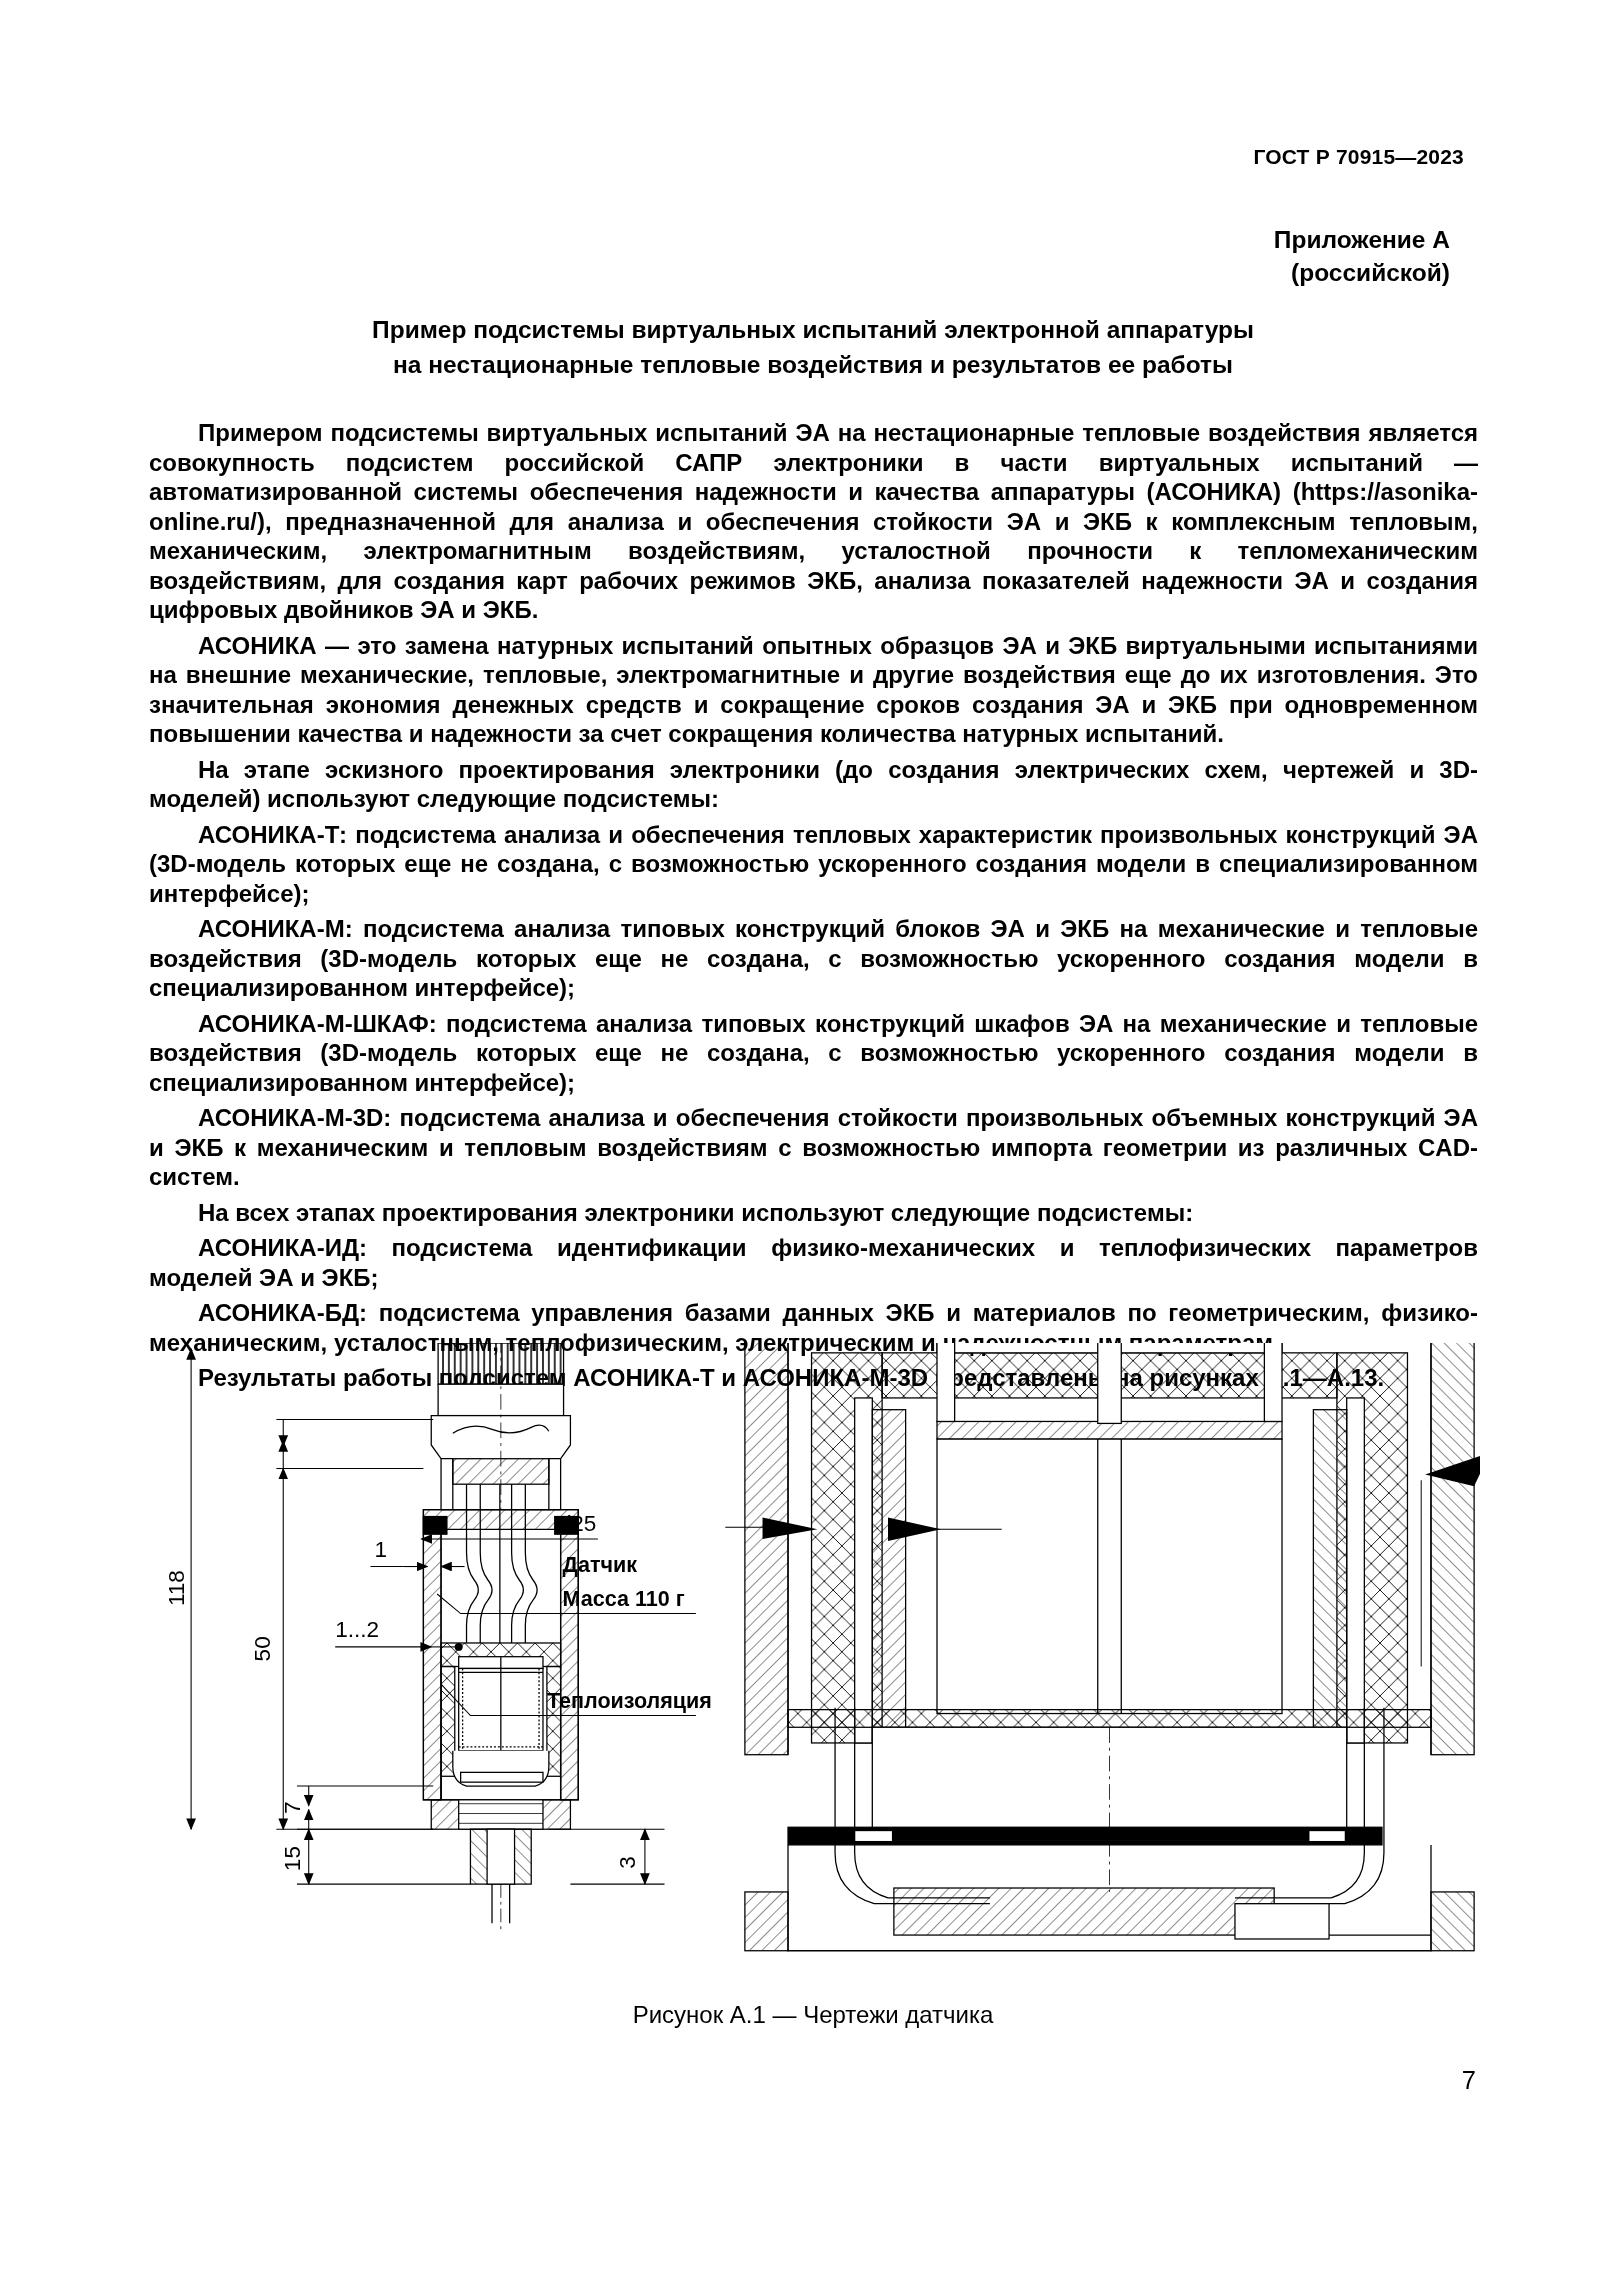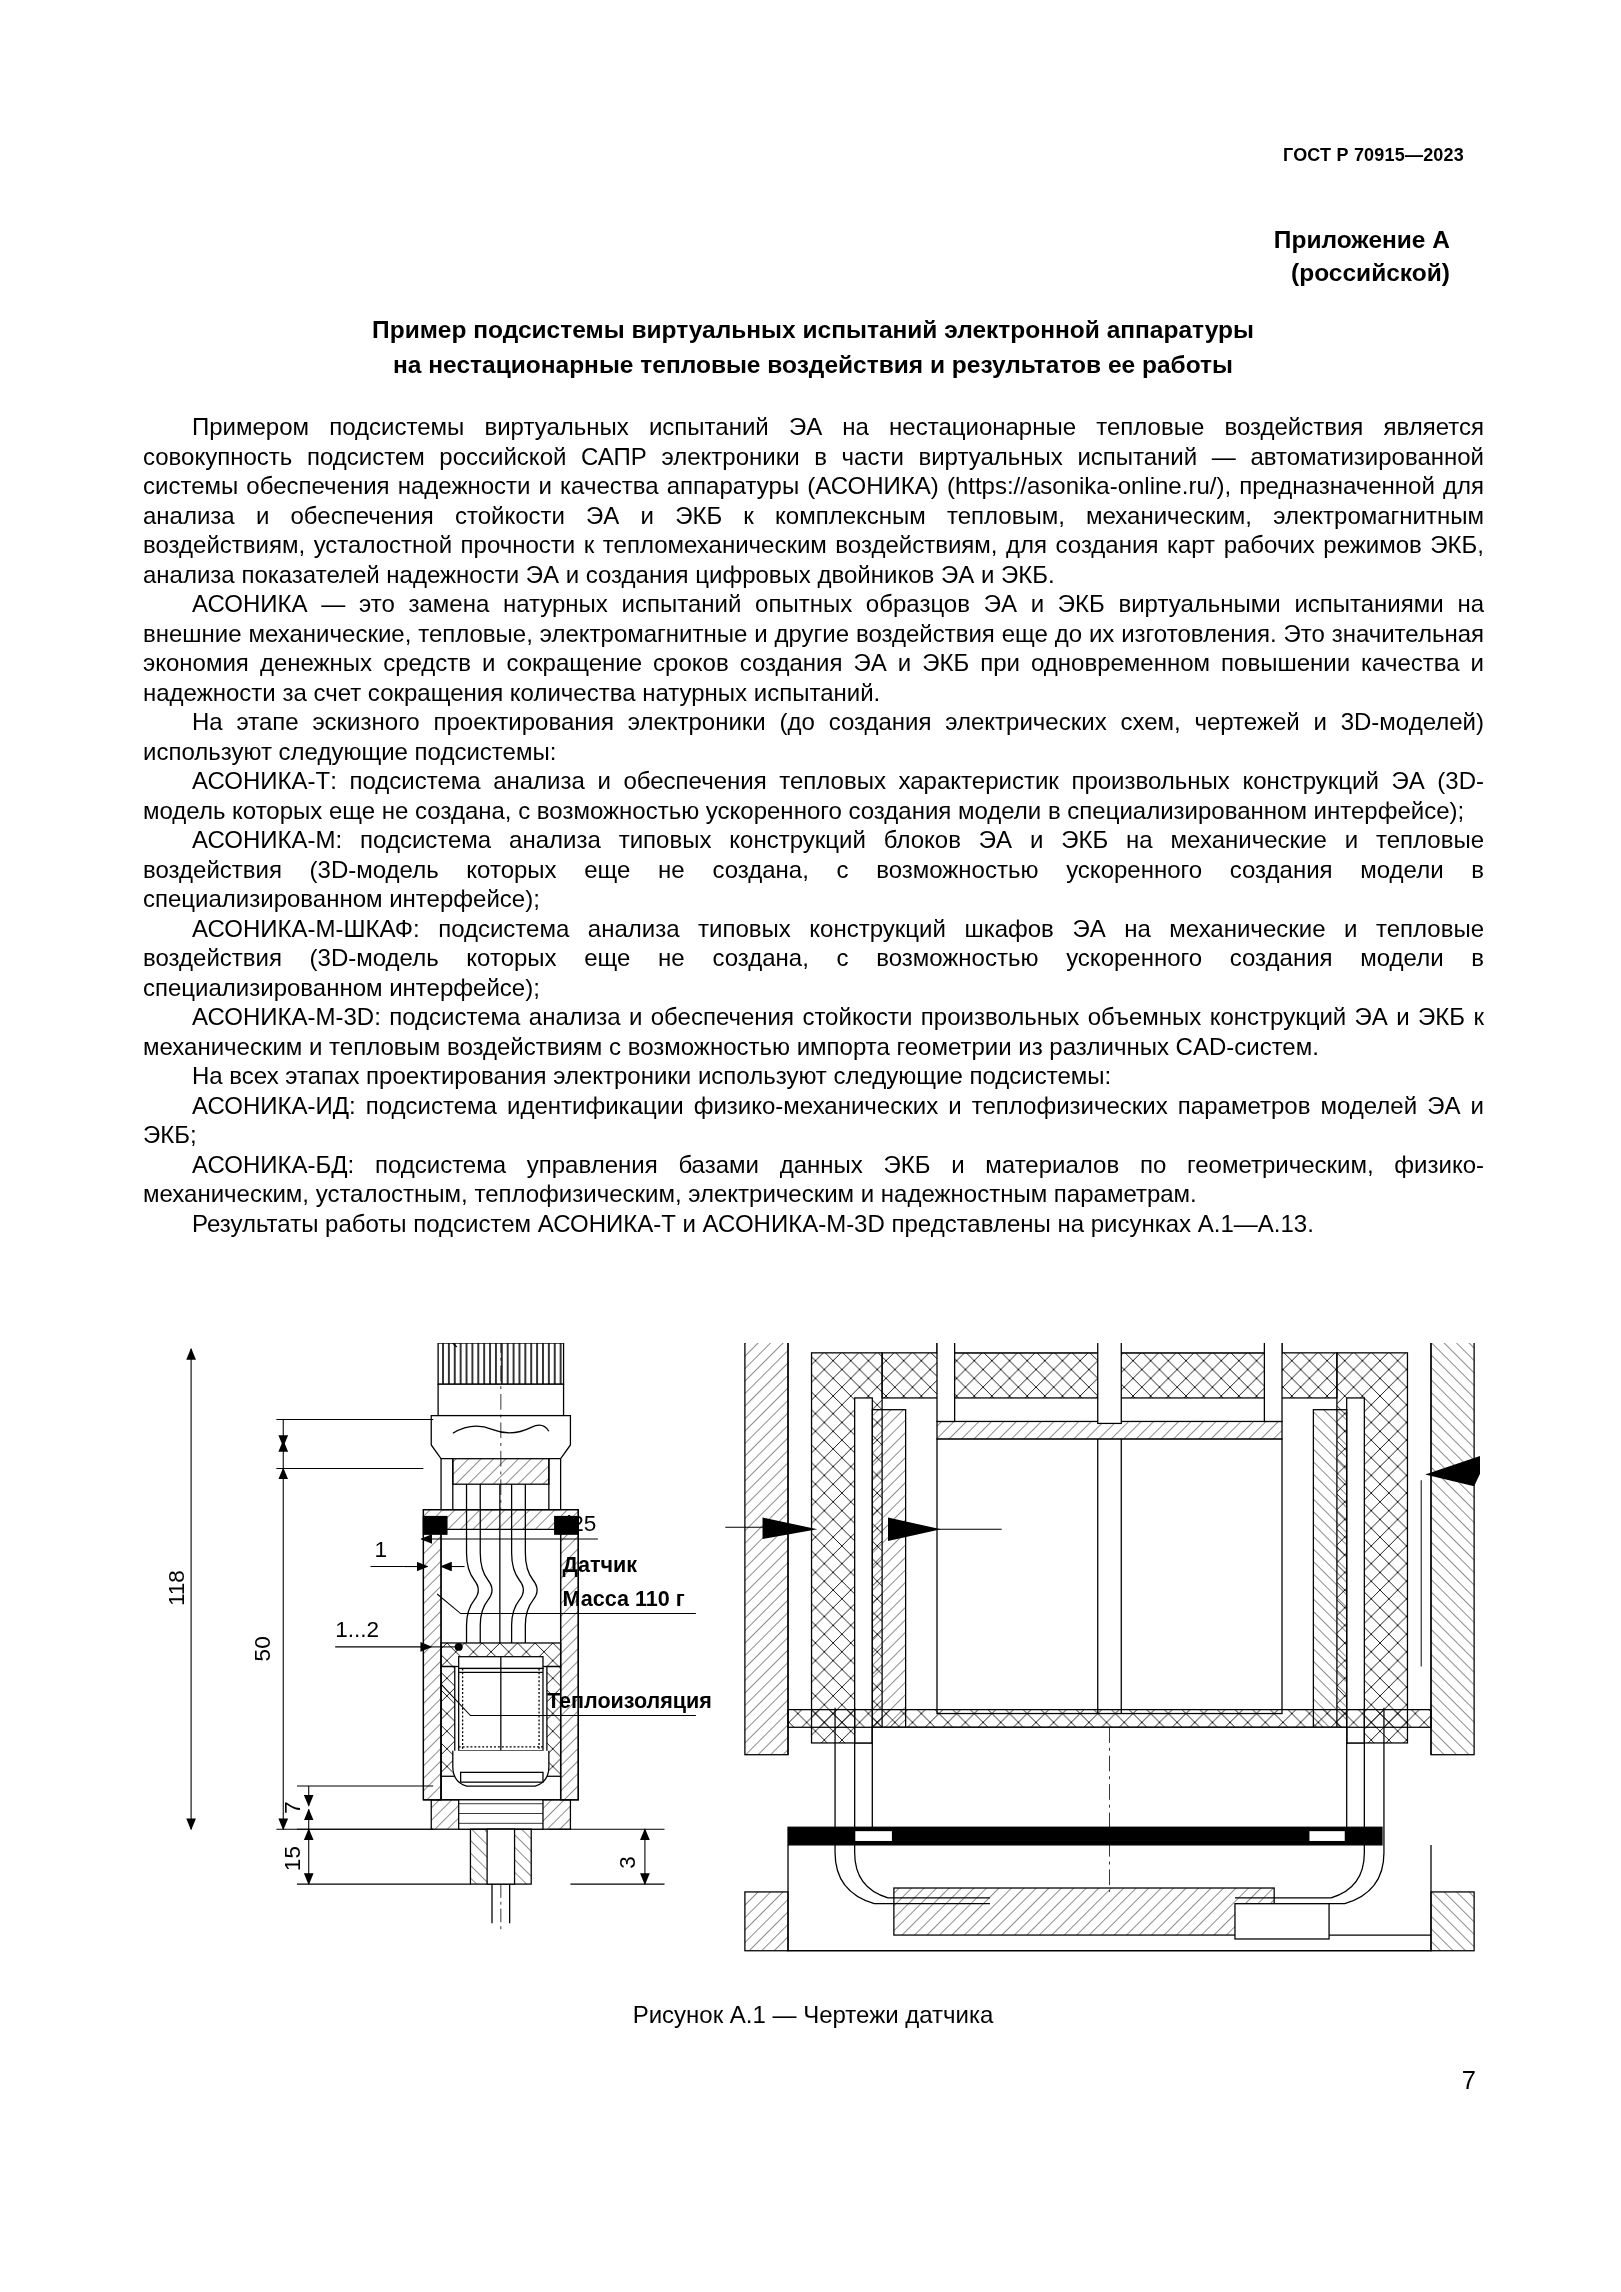--- a/index.html
+++ b/index.html
@@ -22,21 +22,21 @@
     width: 1621px;
     height: 2293px;
     background: #ffffff;
   }
 
   
   .header {
     position: absolute;
     top: 145px;
     right: 157px;
-    font-size: 18px;
+    font-size: 21px;
     font-weight: bold;
     letter-spacing: 0.2px;
     white-space: nowrap;
   }
 
   
   .annex-block {
     position: absolute;
     top: 223px;
     left: 176px;
@@ -65,23 +65,24 @@
     position: absolute;
     top: 412px;
     left: 143px;
     width: 1341px;
     font-size: 24px;
     line-height: 29.5px;
     text-align: justify;
     text-justify: inter-word;
   }
   .body-text p {
-    margin: 0;
+    margin: 6px;
     text-indent: 49px;
     text-align: justify;
+    font-weight: bold;
   }
 
   
   .figure {
     position: absolute;
     left: 147px;
     top: 1343px;
     width: 1333px;
     height: 647px;
   }

